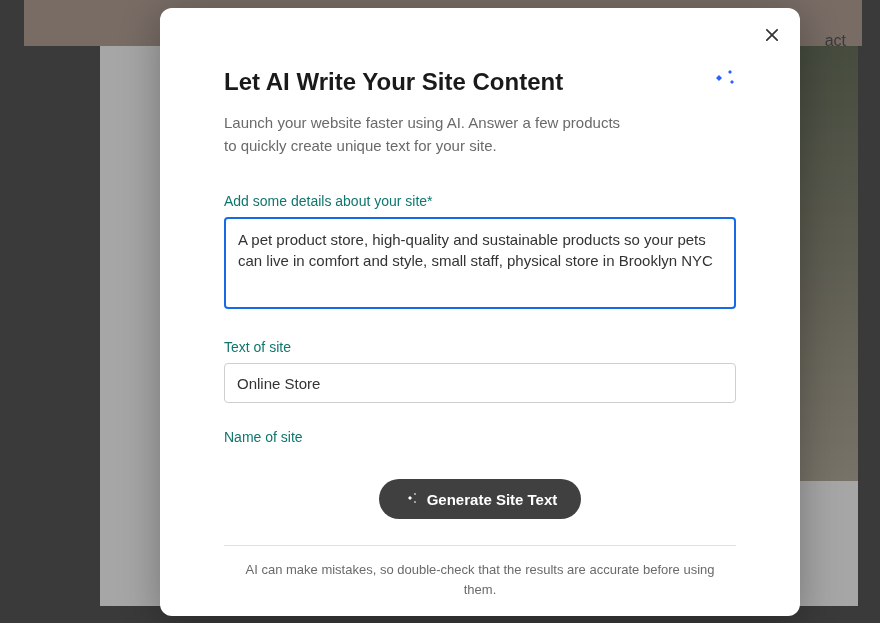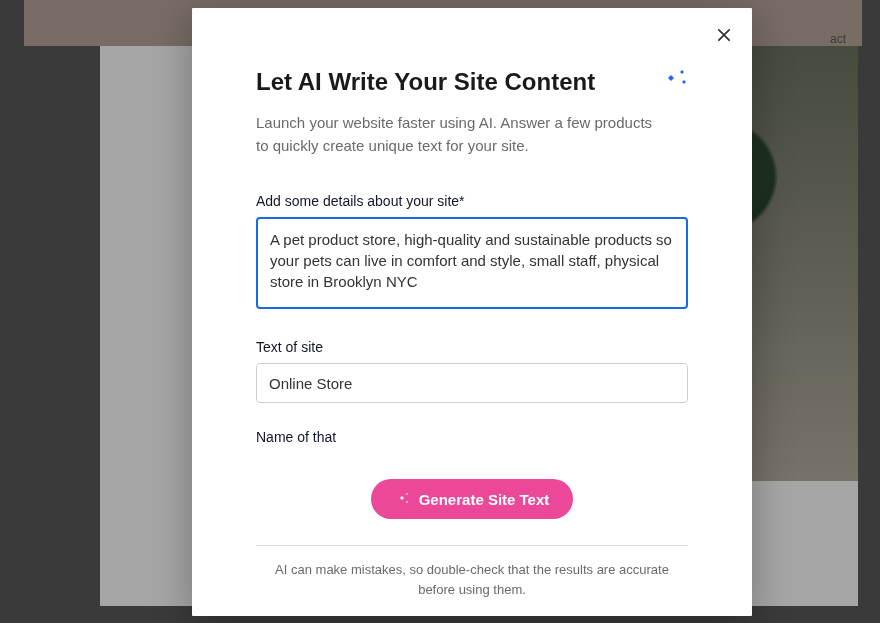--- a/index.html
+++ b/index.html
@@ -40,39 +40,38 @@
       height: 435px;
       background:
         radial-gradient(circle at 30% 40%, #3d5a3d 0%, #2d4a2d 15%, transparent 16%),
         radial-gradient(circle at 70% 30%, #3d5a3d 0%, #2d4a2d 12%, transparent 13%),
         linear-gradient(180deg, #6b7560 0%, #8a8a78 40%, #b8b0a0 100%);
     }
     .bg-label {
       position: absolute;
       top: 32px;
       right: 34px;
-      font-size: 12px;
+      font-size: 16px;
       color: #5a5a5a;
     }
     .overlay {
       position: absolute;
       inset: 0;
       background: rgba(0,0,0,0.35);
     }
     .modal {
       position: absolute;
       top: 8px;
       left: 160px;
-      width: 560px;
+      width: 640px;
       height: 608px;
       background: #ffffff;
-      border-radius: 1px;
+      border-radius: 12px;
       box-shadow: 0 8px 40px rgba(0,0,0,0.3);
       padding: 60px 64px 20px 64px;
-      margin-left: 32px;
     }
     .close {
       position: absolute;
       top: 16px;
       right: 16px;
       width: 24px;
       height: 24px;
       background: none;
       border: none;
       cursor: pointer;
@@ -99,21 +98,21 @@
     .modal .subtitle {
       font-size: 15px;
       color: #6a6a6a;
       line-height: 1.5;
       margin-bottom: 36px;
       max-width: 400px;
     }
     .field-group { margin-bottom: 26px; }
     .field-label {
       font-size: 14px;
-      color: #0f172a;
+      color: #0f766e;
       margin-bottom: 8px;
       display: block;
     }
     .textarea {
       width: 100%;
       min-height: 92px;
       border: 2px solid #176ae5;
       border-radius: 4px;
       padding: 10px 12px;
       font-family: inherit;
@@ -132,21 +131,21 @@
       font-family: inherit;
       font-size: 15px;
       color: #333;
       outline: none;
     }
     .generate-btn {
       display: flex;
       align-items: center;
       gap: 8px;
       margin: 34px auto 0 auto;
-      background: #ec4899;
+      background: #404040;
       color: #fff;
       border: none;
       border-radius: 22px;
       height: 40px;
       padding: 12px 24px;
       font-size: 15px;
       font-weight: 600;
       cursor: pointer;
     }
     .generate-btn svg { width: 16px; height: 16px; }
@@ -200,21 +199,21 @@
     <label class="field-label">Add some details about your site*</label>
     <textarea class="textarea" style="">A pet product store, high-quality and sustainable products so your pets can live in comfort and style, small staff, physical store in Brooklyn NYC</textarea>
   </div>
 
   <div class="field-group">
     <label class="field-label">Text of site</label>
     <input class="input" type="text" value="Online Store" style="">
   </div>
 
   <div class="field-group">
-    <label class="field-label">Name of that</label>
+    <label class="field-label">Name of site</label>
   </div>
 
   <button class="generate-btn">
     <span>
       <svg viewBox="0 0 16 16">
           <path d="M5 8 L7 6 L9 8 L7 10 Z M11 4 L12 3 L13 4 L12 5 Z M11 12 L12 11 L13 12 L12 13 Z" fill="#fff"></path>
         </svg>
     </span>
     <span>Generate Site Text</span>
   </button>

